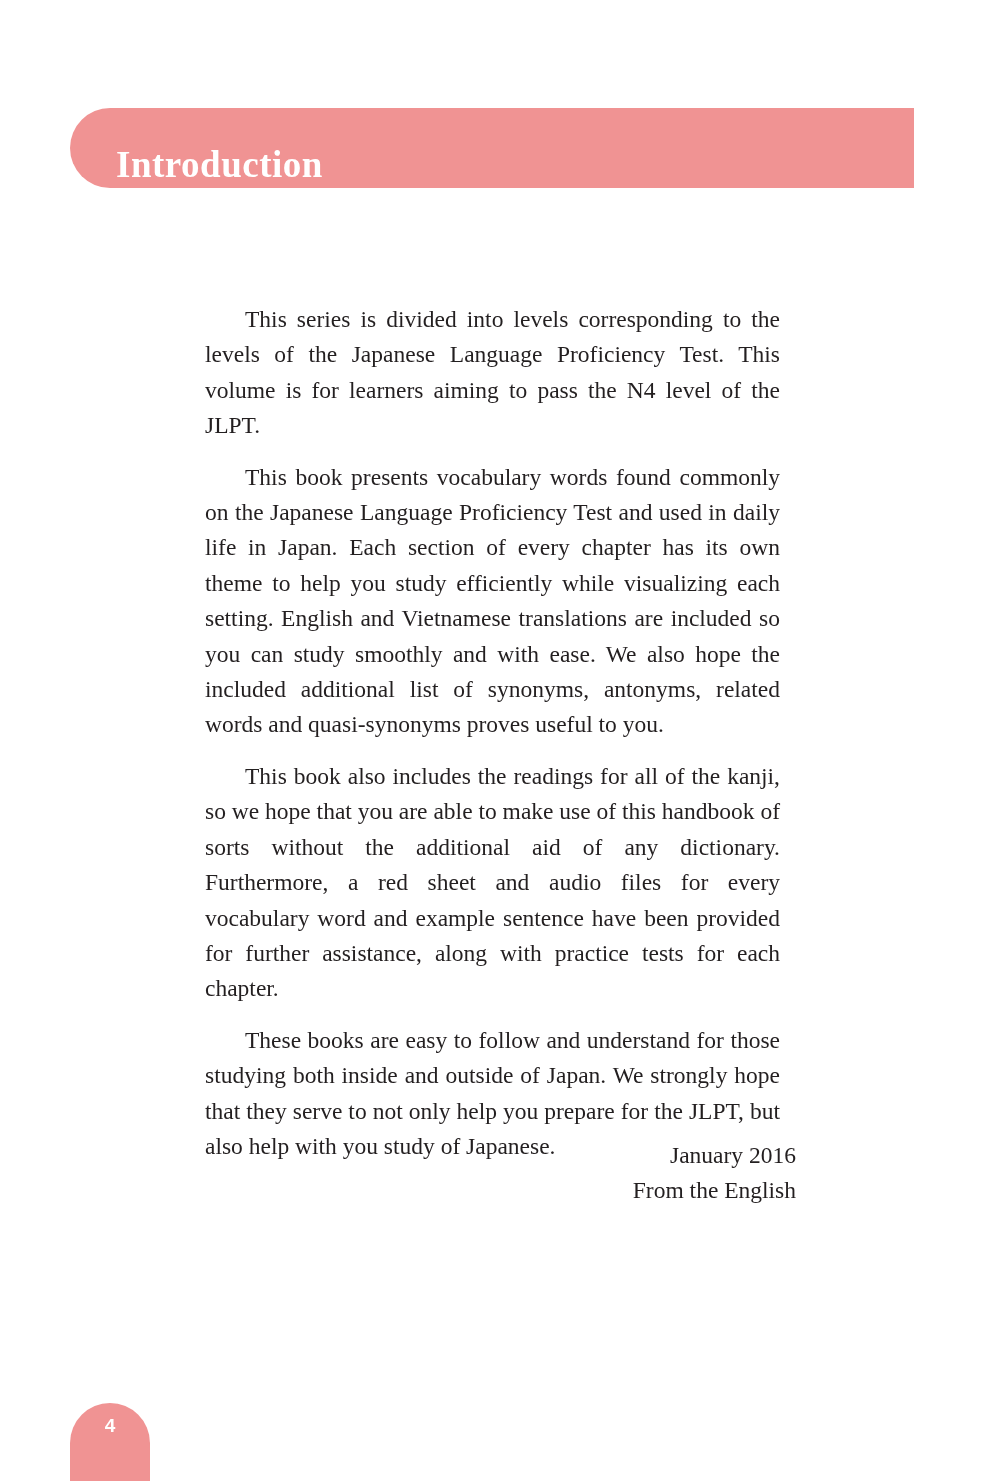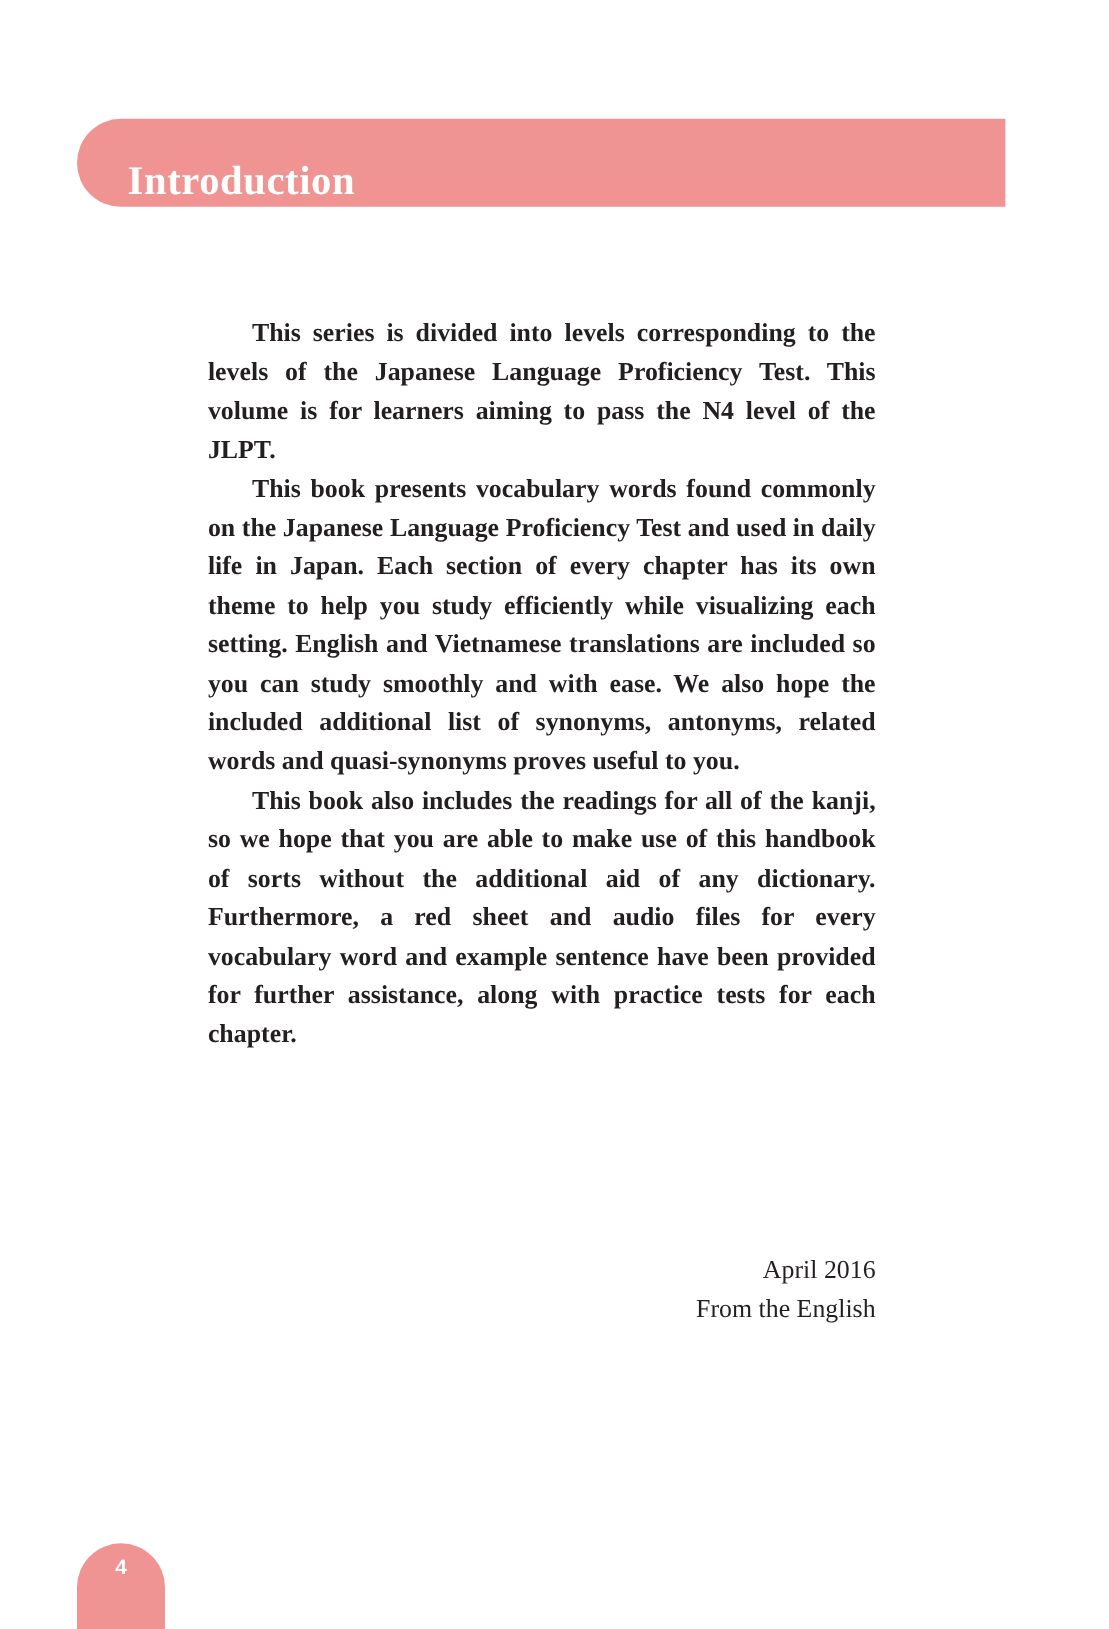--- a/index.html
+++ b/index.html
@@ -39,23 +39,22 @@
     .body-text {
       position: absolute;
       left: 189px;
       top: 286px;
       width: 607px;
       font-size: 23.5px;
       line-height: 35.4px;
       text-align: justify;
     }
     .body-text p {
-      margin: 0;
+      margin: 16px;
       text-indent: 40px;
-      font-weight: bold;
     }
     .signature {
       position: absolute;
       right: 212px;
       top: 1138px;
       text-align: right;
       font-size: 23.5px;
       line-height: 35.4px;
     }
     .signature div {
@@ -86,22 +85,23 @@
 <body>
 
 <div class="header-band">
   <div class="header-title">Introduction</div>
 </div>
 
 <div class="body-text">
   <p>This series is divided into levels corresponding to the levels of the Japanese Language Proficiency Test. This volume is for learners aiming to pass the N4 level of the JLPT.</p>
   <p>This book presents vocabulary words found commonly on the Japanese Language Proficiency Test and used in daily life in Japan. Each section of every chapter has its own theme to help you study efficiently while visualizing each setting. English and Vietnamese translations are included so you can study smoothly and with ease. We also hope the included additional list of synonyms, antonyms, related words and quasi-synonyms proves useful to you.</p>
   <p>This book also includes the readings for all of the kanji, so we hope that you are able to make use of this handbook of sorts without the additional aid of any dictionary. Furthermore, a red sheet and audio files for every vocabulary word and example sentence have been provided for further assistance, along with practice tests for each chapter.</p>
+  <p>These books are easy to follow and understand for those studying both inside and outside of Japan. We strongly hope that they serve to not only help you prepare for the JLPT, but also help with you study of Japanese.</p>
 </div>
 
 <div class="signature">
-  <div>April 2016</div>
+  <div>January 2016</div>
   <div>From the English</div>
 </div>
 
 <div class="page-tab">
   <div class="page-number">4</div>
 </div>
 
 </body></html>

